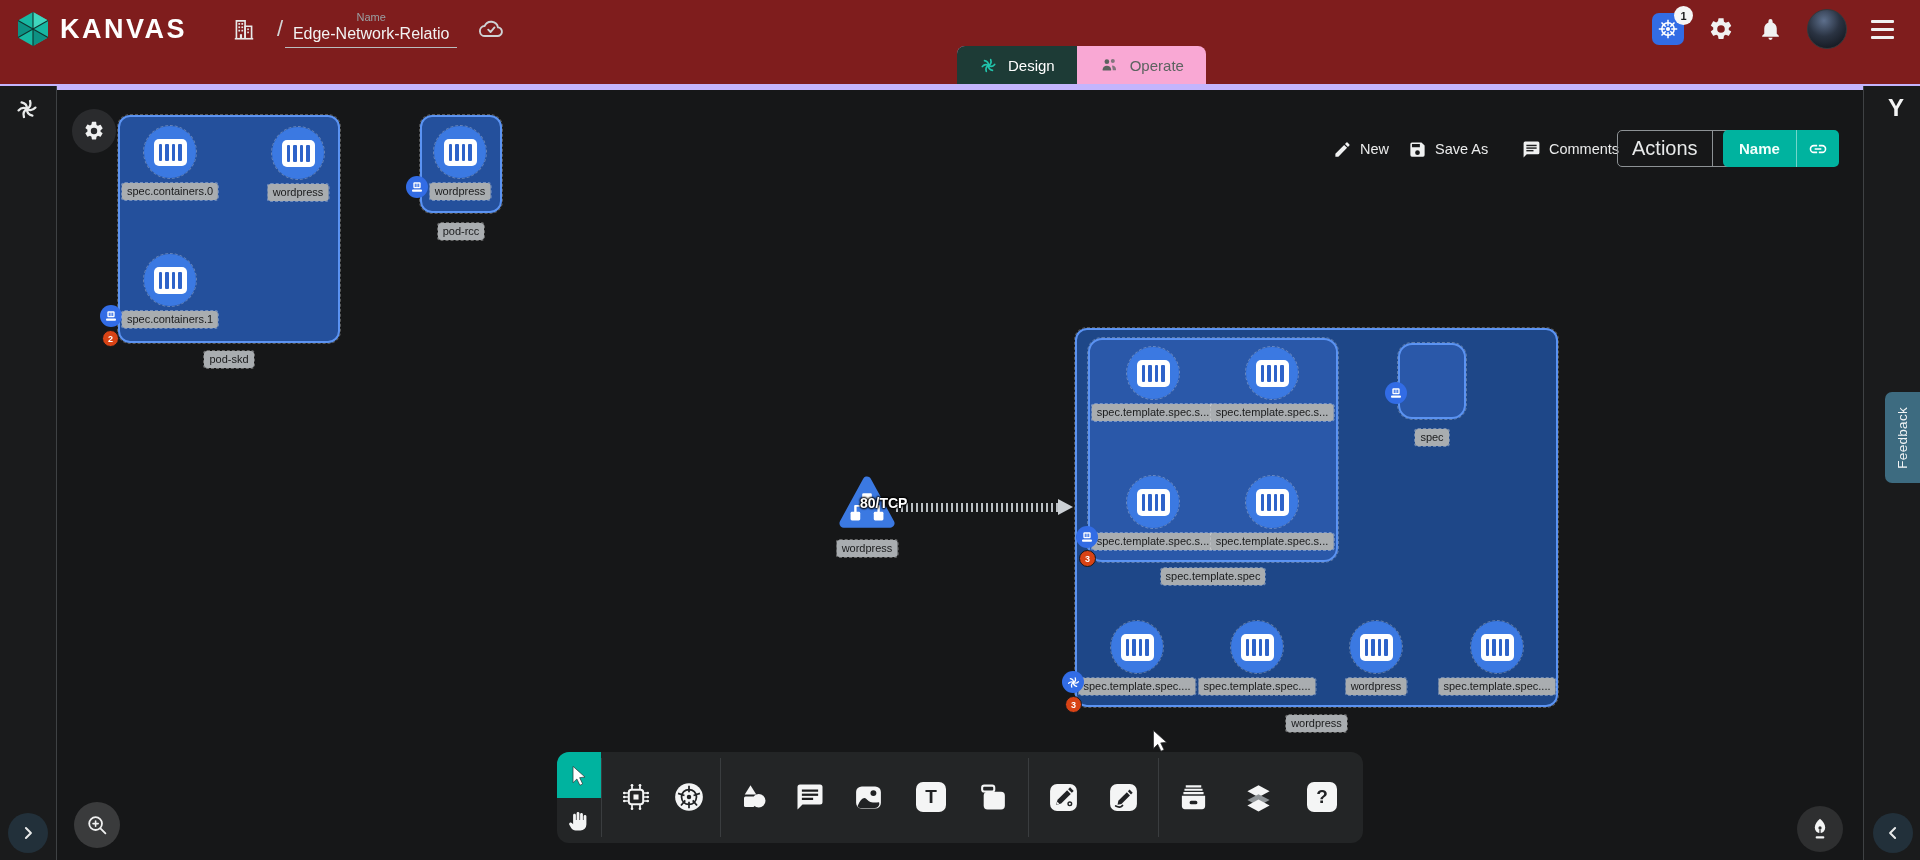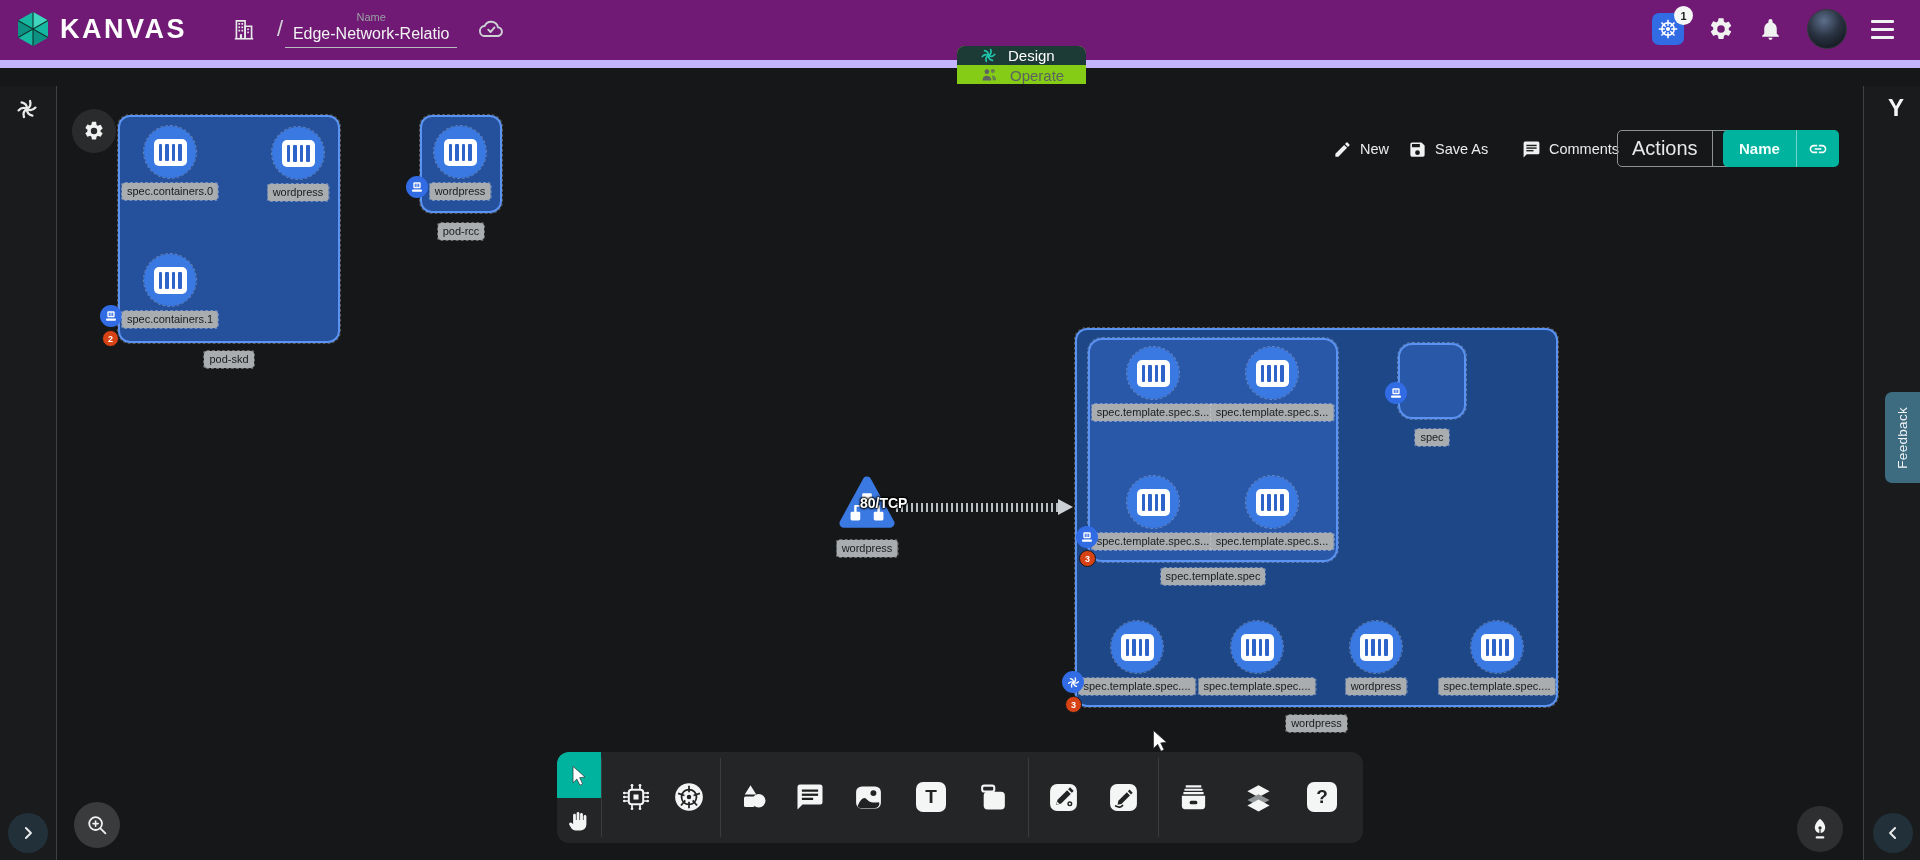--- a/index.html
+++ b/index.html
@@ -4,22 +4,22 @@
 <style>
   * { margin:0; padding:0; box-sizing:border-box; }
   html,body { background:#0e0f10; }
   .app {
     position:relative; width:1920px; height:860px; overflow:hidden;
     background:#161718; font-family:"Liberation Sans", sans-serif;
     color:#e8eaea;
   }
   
   .header {
-    position:absolute; left:0; top:0; width:1920px; height:68px;
-    background:#701a75; border-bottom:8px solid #c4b5fd;
+    position:absolute; left:0; top:0; width:1920px; height:90px;
+    background:#7f1d1d; border-bottom:6px solid #c4b5fd;
   }
   .header-left { position:absolute; left:14px; top:0; height:58px; display:flex; align-items:center; }
   .logo { display:flex; align-items:center; gap:8px; cursor:pointer; }
   .logo-text { font-size:27px; font-weight:700; letter-spacing:2.5px; color:#fefefe; }
   .bld { margin-left:44px; }
   .slash { margin-left:20px; font-size:22px; color:#d2d5d6; font-weight:300; }
   .name-field { margin-left:2px; width:172px;text-align:center; }
   .name-label { font-size:11px; color:#9aa0a3; display:block; margin-bottom:2px; }
   .name-value { font-size:16px; color:#f2f3f3; padding-bottom:4px; border-bottom:1px solid #b9bdbf; }
   .cloud { margin-left:20px; }
@@ -33,21 +33,21 @@
   .avatar {
     width:40px; height:40px; border-radius:50%;
     background:radial-gradient(circle at 42% 28%, #5d6f8c 0%, #2a3342 45%, #0b0e13 100%);
     border:1px solid #34383c;
   }
   .burger { display:flex; flex-direction:column; gap:5px; cursor:pointer; }
   .burger span { width:23px; height:3px; background:#f0f1f1; border-radius:1px; }
   
   .tabs {
     position:absolute; left:957px; top:46px; height:38px; display:flex;
-    background:#84cc16; border-radius:8px 8px 0 0; overflow:hidden;flex-direction:column;
+    background:#f9a8d4; border-radius:8px 8px 0 0; overflow:hidden;
   }
   .tab { display:flex; align-items:center; gap:10px; padding:0 22px; font-size:15px; cursor:pointer; }
   .tab.active { background:#1d3b36; color:#ffffff; }
   .tab.inactive { color:#5c6360; }
   
   .action-bar { position:absolute; top:130px; left:0; width:1856px; height:38px; }
   .act { position:absolute; display:flex; align-items:center; gap:8px; font-size:14.5px; color:#ebecec; cursor:pointer; height:38px; }
   .btn-actions {
     position:absolute; left:1617px; top:0; height:37px; display:flex; align-items:stretch;
     border:1px solid #8d9295; border-radius:5px; overflow:hidden; cursor:pointer;

